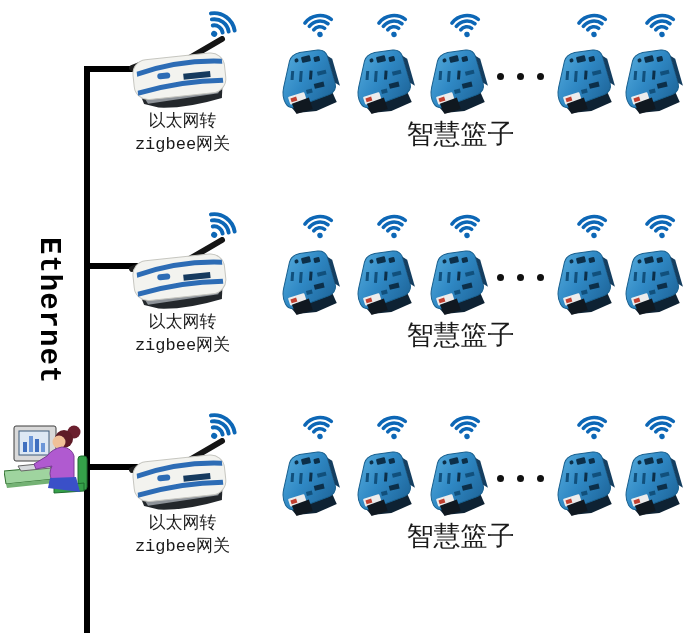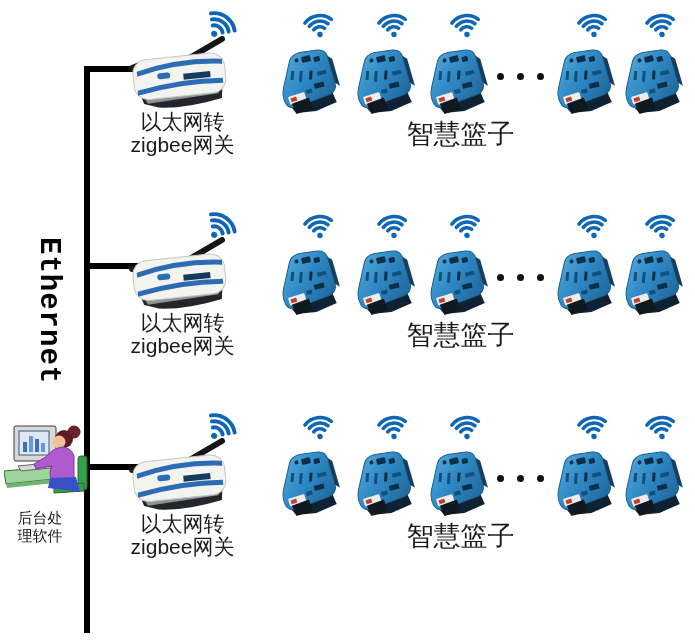--- a/index.html
+++ b/index.html
@@ -14,21 +14,21 @@
   
   .ethernet-label{position:absolute;left:32px;top:237px;writing-mode:vertical-rl;
     font-family:"Liberation Mono",monospace;font-size:29px;font-weight:bold;
     letter-spacing:1px;color:#000;}
 
   
   .row{position:absolute;left:0;width:695px;height:200px;}
   .row .gwwifi{position:absolute;left:201px;top:8px;width:40px;height:33px;transform:rotate(36deg);}
   .row .router{position:absolute;left:128px;top:36px;width:106px;height:72px;}
   .row .gw-label{position:absolute;left:110px;top:110px;width:145px;text-align:center;
-    font-size:21px;line-height:23px;}
+    font-size:17px;line-height:23px;font-family:Liberation Mono, monospace;}
   .row .basket{position:absolute;top:42px;width:73px;height:80px;}
   .row .bwifi{position:absolute;top:9px;width:37px;height:30px;transform:rotate(-8deg);}
   .row .b1{left:269px;} .row .b2{left:344px;} .row .b3{left:417px;} .row .b4{left:544px;} .row .b5{left:612px;}
   .row .w1{left:300px;} .row .w2{left:374px;} .row .w3{left:447px;} .row .w4{left:574px;} .row .w5{left:642px;}
   .row .dots{position:absolute;left:497px;top:73px;display:flex;gap:13px;align-items:center;}
   .row .dot{width:7px;height:7px;border-radius:50%;background:#111;}
   .row .basket-label{position:absolute;left:388px;top:123px;width:145px;text-align:center;
     font-size:27px;line-height:23px;}
 
   
@@ -264,18 +264,14 @@
       <span class="dot"></span>
       <span class="dot"></span>
       <span class="dot"></span>
     </div>
     <div class="basket-label">智慧篮子</div>
   </div>
 
   <svg class="operator" viewBox="0 0 102 90">
       <use href="#sym-operator"></use>
     </svg>
-  <div class="backend-label">
-    <div>后台处</div>
-    <div>理软件</div>
-  </div>
 
 </div>
 
 </body></html>

